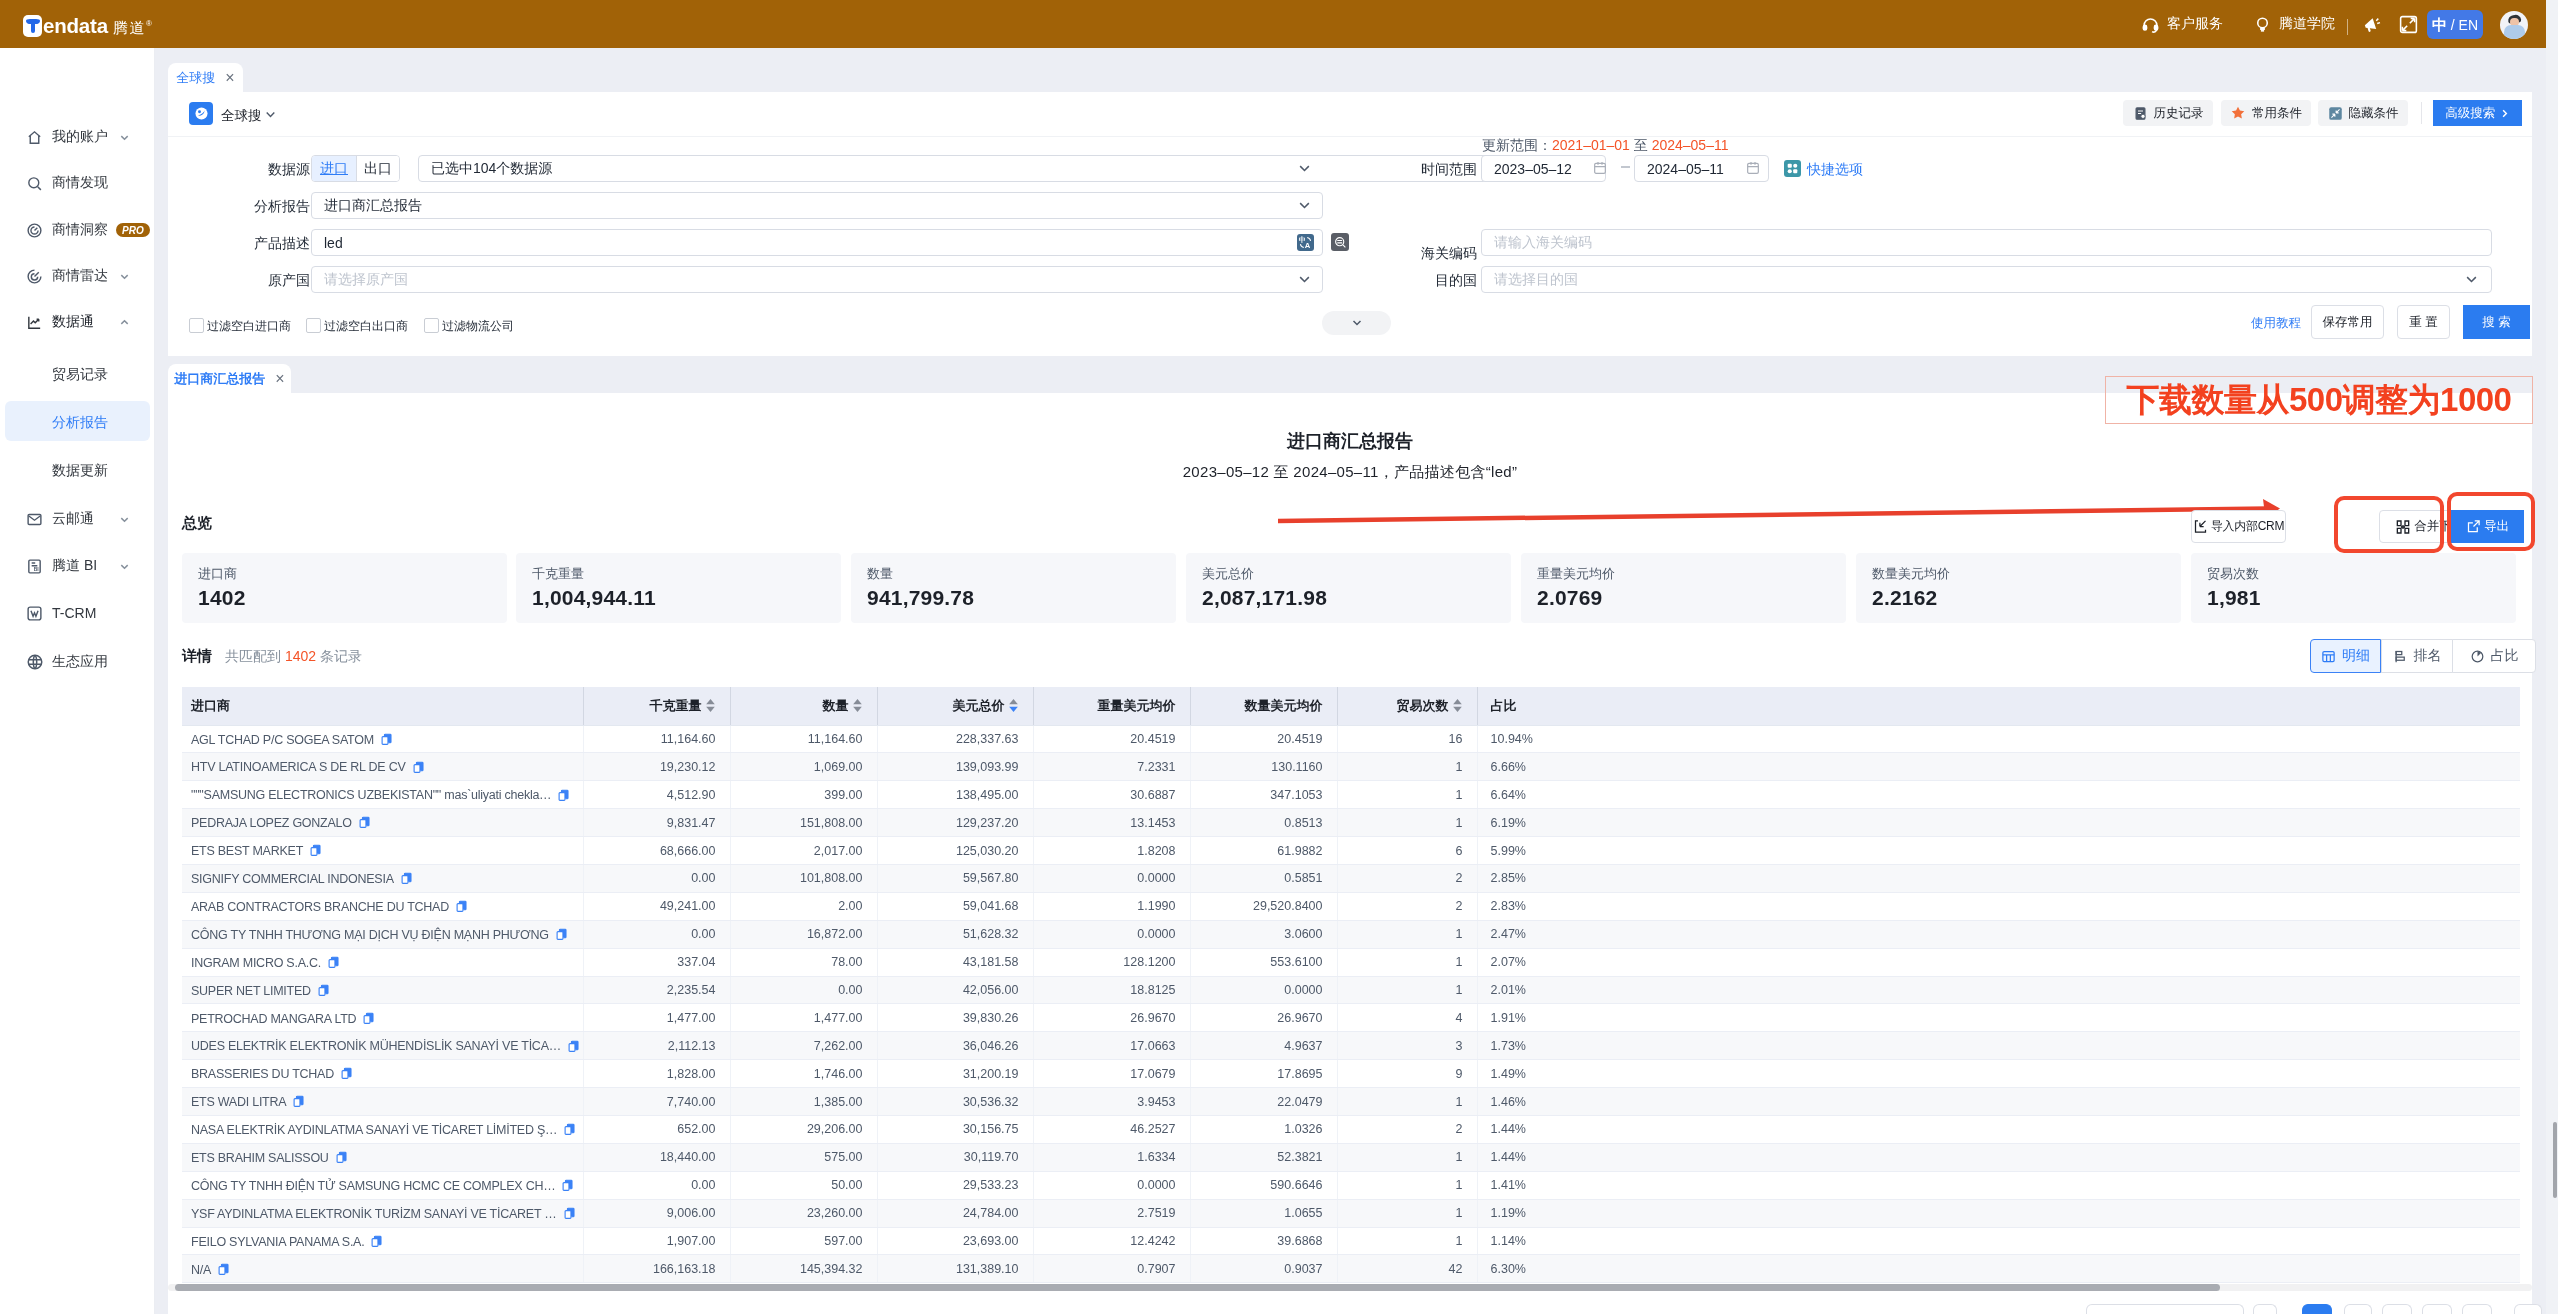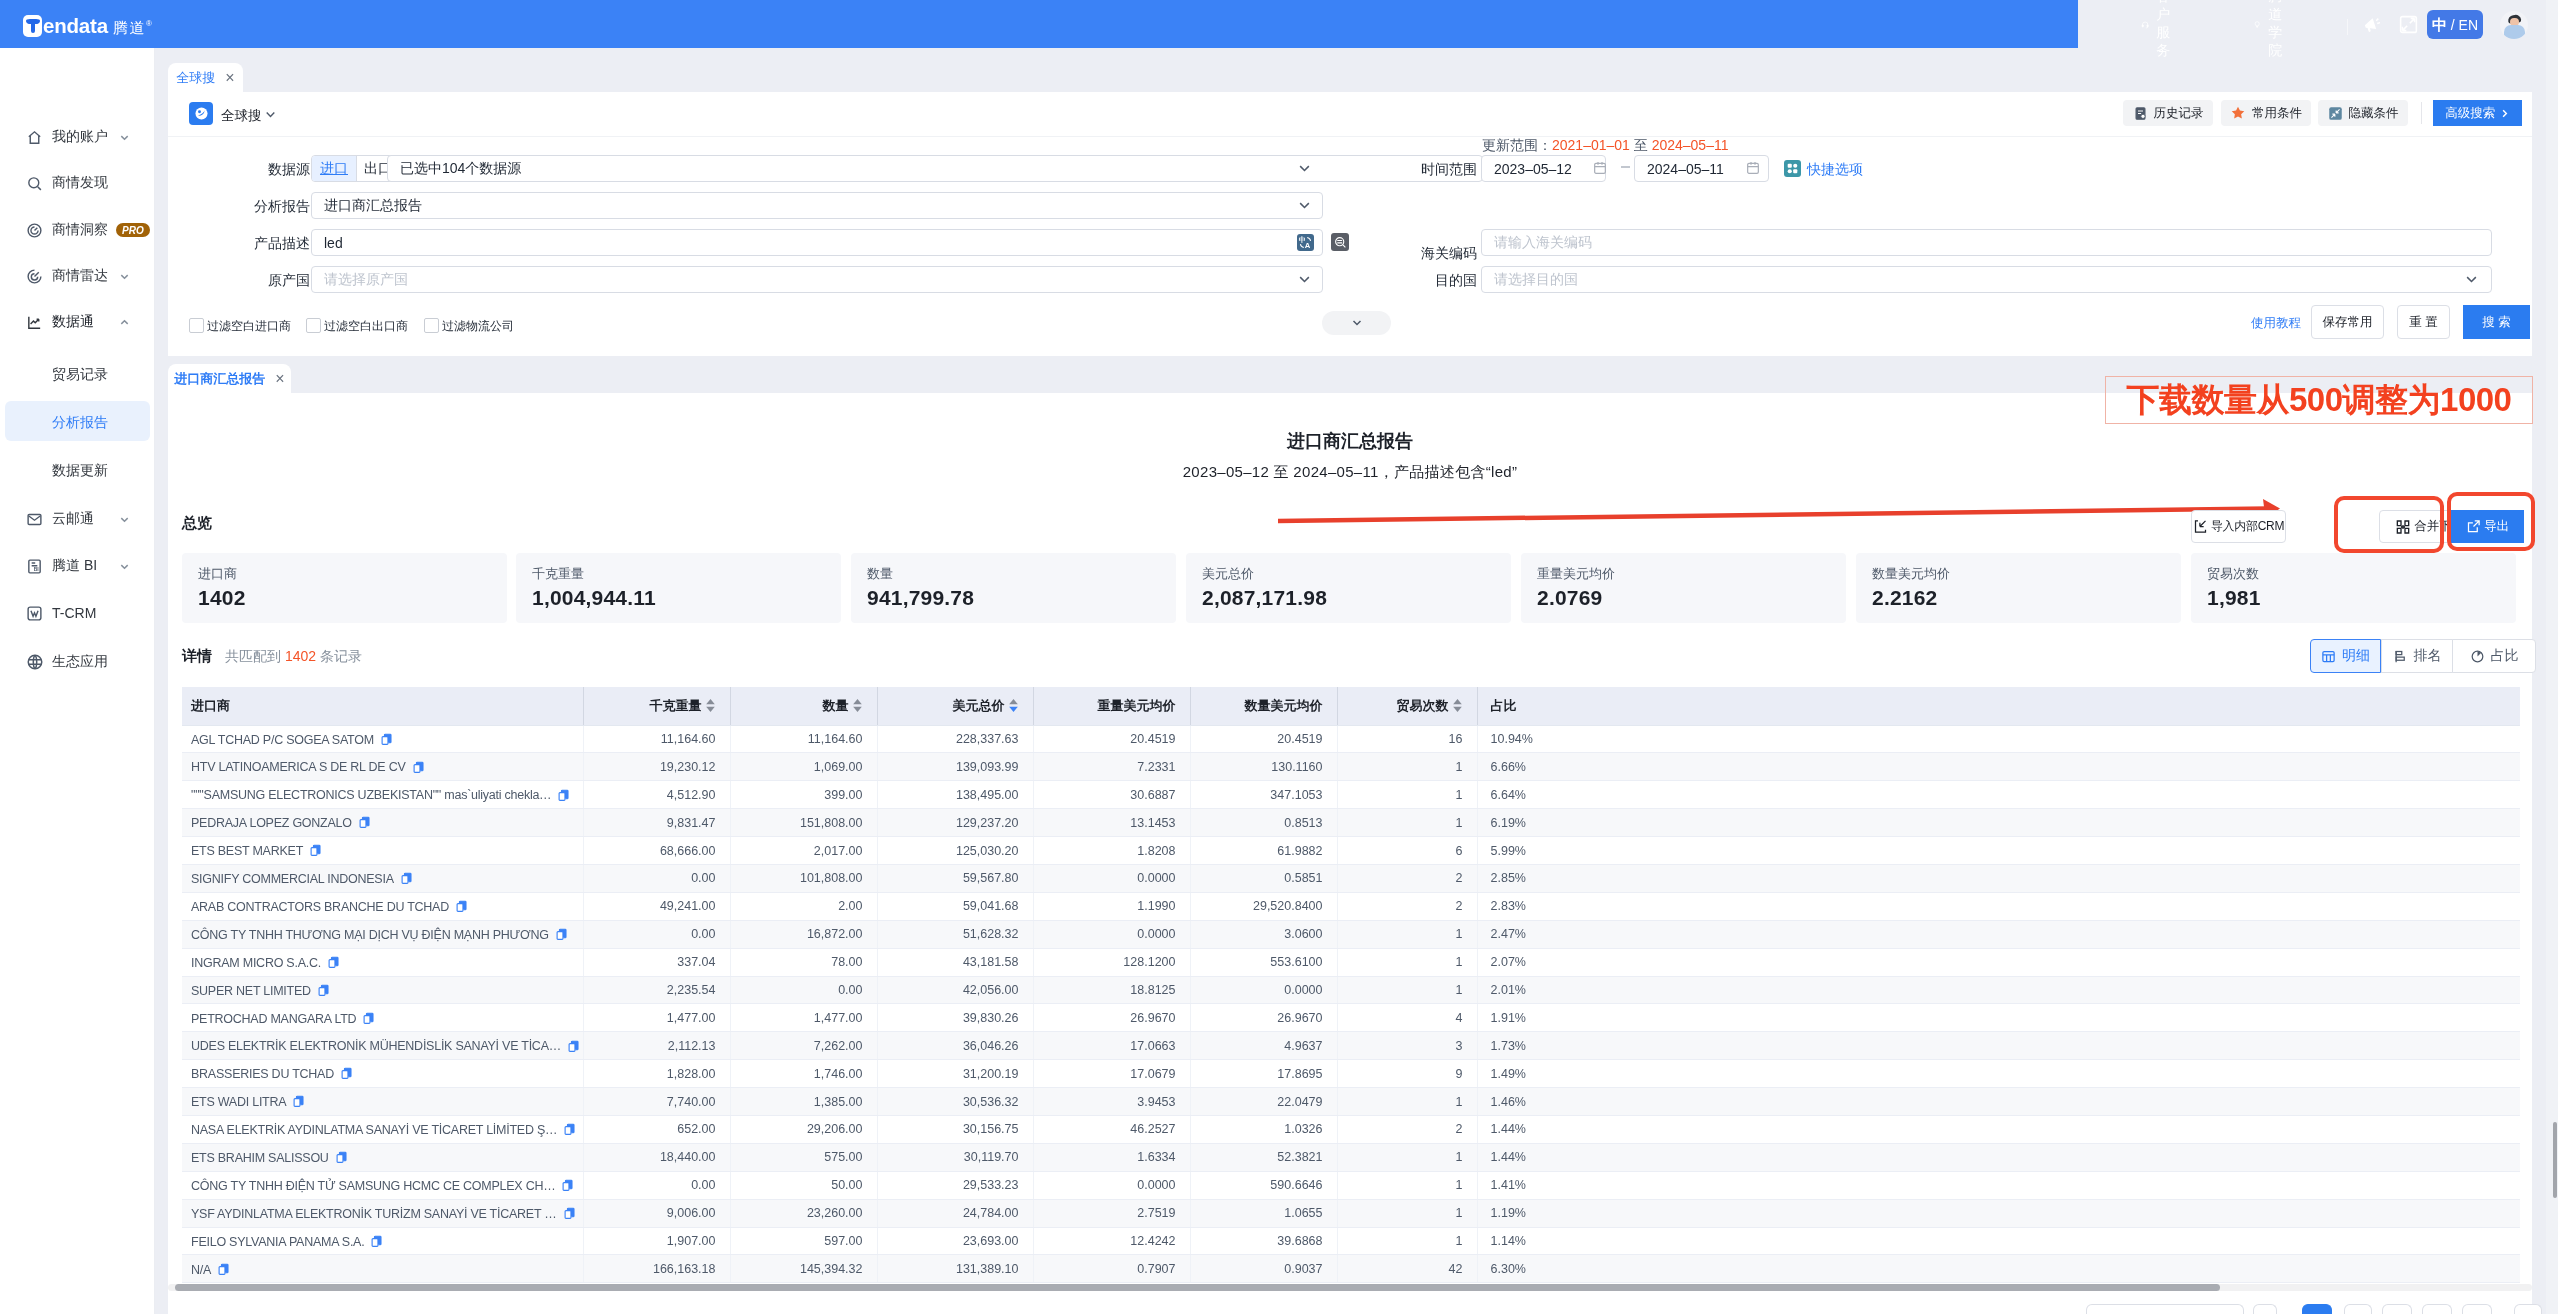--- a/index.html
+++ b/index.html
@@ -1,19 +1,19 @@
 <!DOCTYPE html>
 <html lang="zh"><head><meta charset="utf-8">
 <style>
 *{margin:0;padding:0;box-sizing:border-box;}
 html,body{width:2558px;height:1314px;overflow:hidden;}
 body{font-family:"Liberation Sans",sans-serif;color:#1D2129;background:#ECEEF4;position:relative;}
 .abs{position:absolute;}
 
-#topbar{position:absolute;left:0;top:0;width:2078px;height:48px;background:#3b82f6;}
+#topbar{position:absolute;left:0;top:0;width:2558px;height:48px;background:#a16207;}
 #logo{position:absolute;left:23px;top:13px;display:flex;align-items:center;}
 #logobox{width:19px;height:22px;background:#fff;border-radius:5px;position:relative;}
 #logobox:before{content:"";position:absolute;left:2.5px;top:4px;width:14px;height:4.5px;background:#2368E8;border-radius:40% 40% 50% 50%/60% 60% 100% 100%;}
 #logobox:after{content:"";position:absolute;left:7.5px;top:5.5px;width:4px;height:12px;background:#2368E8;border-radius:2px;}
 #logotxt{color:#fff;font-size:20.5px;font-weight:bold;letter-spacing:-0.2px;margin-left:1px;line-height:22px;}
 #logocn{color:#fff;font-size:15px;margin-left:5px;letter-spacing:1.5px;line-height:22px;}
 #logor{color:#fff;font-size:8px;vertical-align:7px;letter-spacing:0;}
 .tb-item{position:absolute;top:0;height:48px;display:flex;align-items:center;color:#fff;font-size:14px;}
 .tb-item svg{margin-right:7px;}
 #langpill{position:absolute;left:2427px;top:10px;width:56px;height:29px;background:#4379E7;border-radius:6px;color:#fff;text-align:center;line-height:29px;font-size:14px;}
@@ -259,21 +259,21 @@
 <div class="abs" style="left:2421px;top:102px;width:1px;height:22px;background:#E5E6EB;"></div>
 <div class="bbtn" style="left:2433px;top:100px;width:89px;height:26px;">高级搜索&nbsp;<svg width="11" height="11" viewBox="0 0 12 12" fill="none" stroke="#fff" stroke-width="1.6">
       <path d="M4.5 2.5 L8 6 L4.5 9.5"></path>
     </svg></div>
 
 <div class="flabel" style="left:200px;top:161px;width:110px;">数据源</div>
 <div class="toggle" style="left:311px;top:155px;width:89px;height:27px;">
     <div class="on" style="width:44px;text-decoration:underline;">进口</div>
     <div class="off" style="flex:1;">出口</div>
   </div>
-<div class="input" style="left:387px;top:155px;width:1096px;height:27px;">已选中104个数据源</div>
+<div class="input" style="left:418px;top:155px;width:1096px;height:27px;">已选中104个数据源</div>
 <svg class="chevd" style="left:1298px;top:162px;" viewBox="0 0 12 12" fill="none" stroke="#4E5969" stroke-width="1.4">
     <path d="M2 3.8 L6 7.8 L10 3.8"></path>
   </svg>
 <div class="flabel" style="left:200px;top:198px;width:110px;">分析报告</div>
 <div class="input" style="left:311px;top:192px;width:1012px;height:27px;">进口商汇总报告</div>
 <svg class="chevd" style="left:1298px;top:199px;" viewBox="0 0 12 12" fill="none" stroke="#4E5969" stroke-width="1.4">
     <path d="M2 3.8 L6 7.8 L10 3.8"></path>
   </svg>
 <div class="flabel" style="left:200px;top:235px;width:110px;">产品描述</div>
 <div class="input" style="left:311px;top:229px;width:1012px;height:27px;">led</div>

